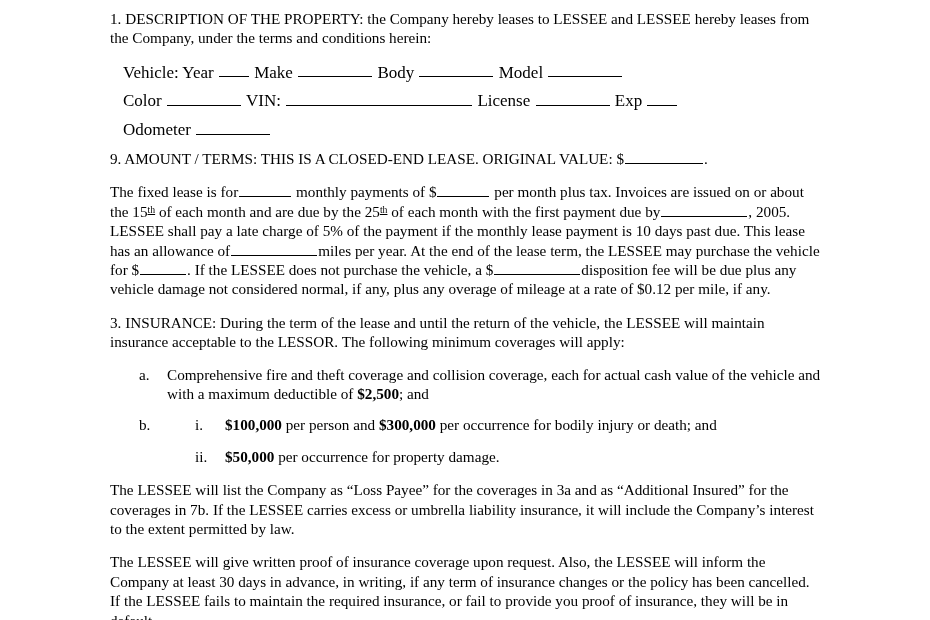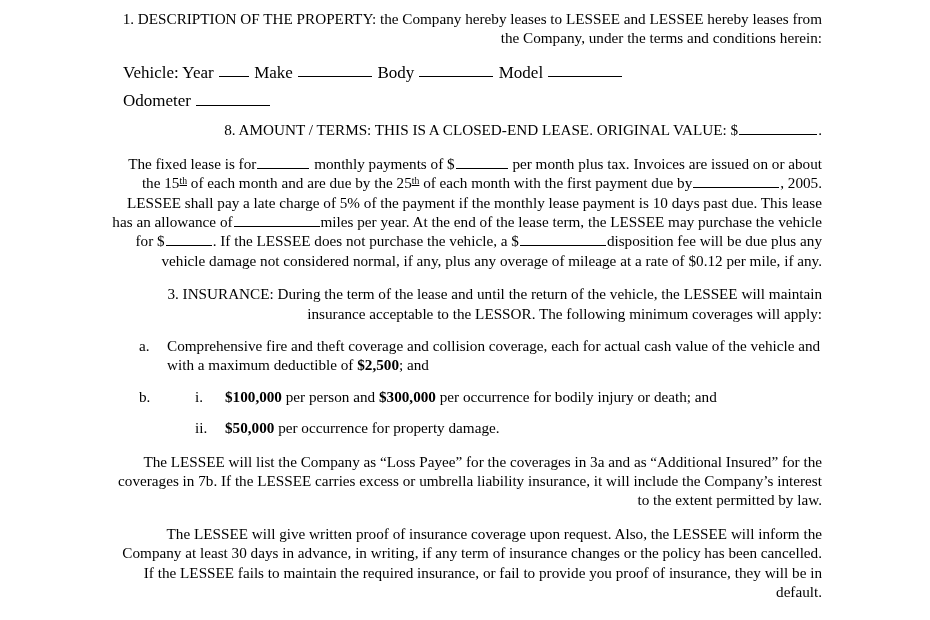--- a/index.html
+++ b/index.html
@@ -19,21 +19,21 @@
     position: relative;
     width: 930px;
     height: 620px;
     box-sizing: border-box;
     padding: 9px 110px 0 110px;
   }
   p.para {
     margin: 0 0 13px 0;
     font-size: 15.2px;
     line-height: 19.4px;
-    text-align: right;
+    text-align: left;
     width: 712px;
   }
   
   .fillblock {
     margin: 0 0 10px 0;
     padding-left: 13px;
   }
   .fillrow {
     font-size: 17px;
     line-height: 19.4px;
@@ -118,30 +118,40 @@
       <span>Vehicle: Year</span>
       <span class="blank b-xs"></span>
       <span>Make</span>
       <span class="blank b-md"></span>
       <span>Body</span>
       <span class="blank b-md"></span>
       <span>Model</span>
       <span class="blank b-md"></span>
     </div>
 
+    <div class="fillrow">
+      <span>Color</span>
+      <span class="blank b-md"></span>
+      <span>VIN:</span>
+      <span class="blank b-vin"></span>
+      <span>License</span>
+      <span class="blank b-md"></span>
+      <span>Exp</span>
+      <span class="blank b-xs"></span>
+    </div>
 
     <div class="fillrow">
       <span>Odometer</span>
       <span class="blank b-md"></span>
     </div>
 
   </div>
 
   <p class="para" style="margin-bottom:14px;">
-    <span>8. AMOUNT / TERMS: THIS IS A CLOSED-END LEASE. ORIGINAL VALUE: $</span><span class="blank b-inline-lg"></span><span>.</span>
+    <span>9. AMOUNT / TERMS: THIS IS A CLOSED-END LEASE. ORIGINAL VALUE: $</span><span class="blank b-inline-lg"></span><span>.</span>
   </p>
 
   <p class="para" style="margin-bottom:14px;">
     <span>The fixed lease is for</span><span class="blank b-inline-md"></span>
     <span>monthly payments of $</span><span class="blank b-inline-md"></span>
     <span>per month plus tax. Invoices are issued on or about the 15</span><sup class="ord">th</sup><span> of each month and are due by the 25</span><sup class="ord">th</sup><span> of each month with the first payment due by</span><span class="blank b-inline-xl"></span><span>, 2005. LESSEE shall pay a late charge of 5% of the payment if the monthly lease payment is 10 days past due. This lease has an allowance of</span><span class="blank b-inline-xl"></span><span>miles per year. At the end of the lease term, the LESSEE may purchase the vehicle for $</span><span class="blank b-inline-sm"></span><span>. If the LESSEE does not purchase the vehicle, a $</span><span class="blank b-inline-xl"></span><span>disposition fee will be due plus any vehicle damage not considered normal, if any, plus any overage of mileage at a rate of $0.12 per mile, if any.</span>
   </p>
 
   <p class="para" style="margin-bottom:13px;">3. INSURANCE: During the term of the lease and until the return of the vehicle, the LESSEE will maintain insurance acceptable to the LESSOR. The following minimum coverages will apply:</p>
 

